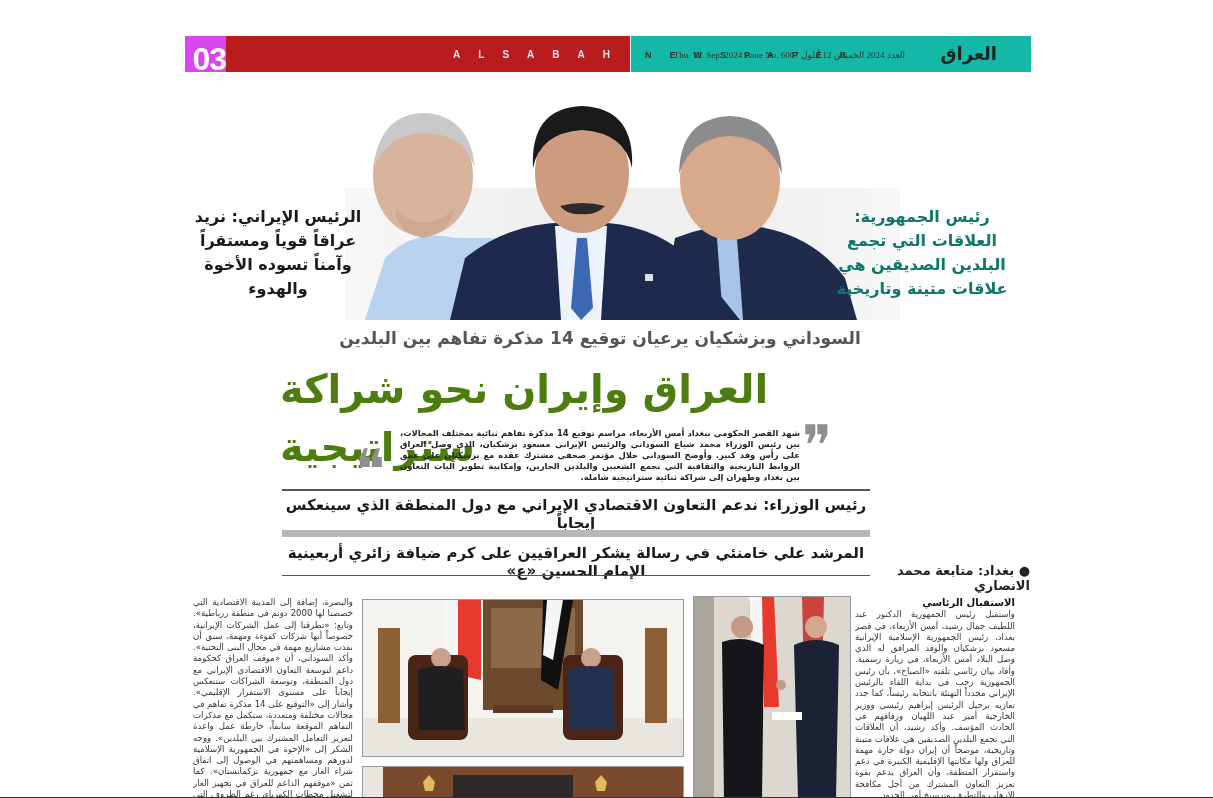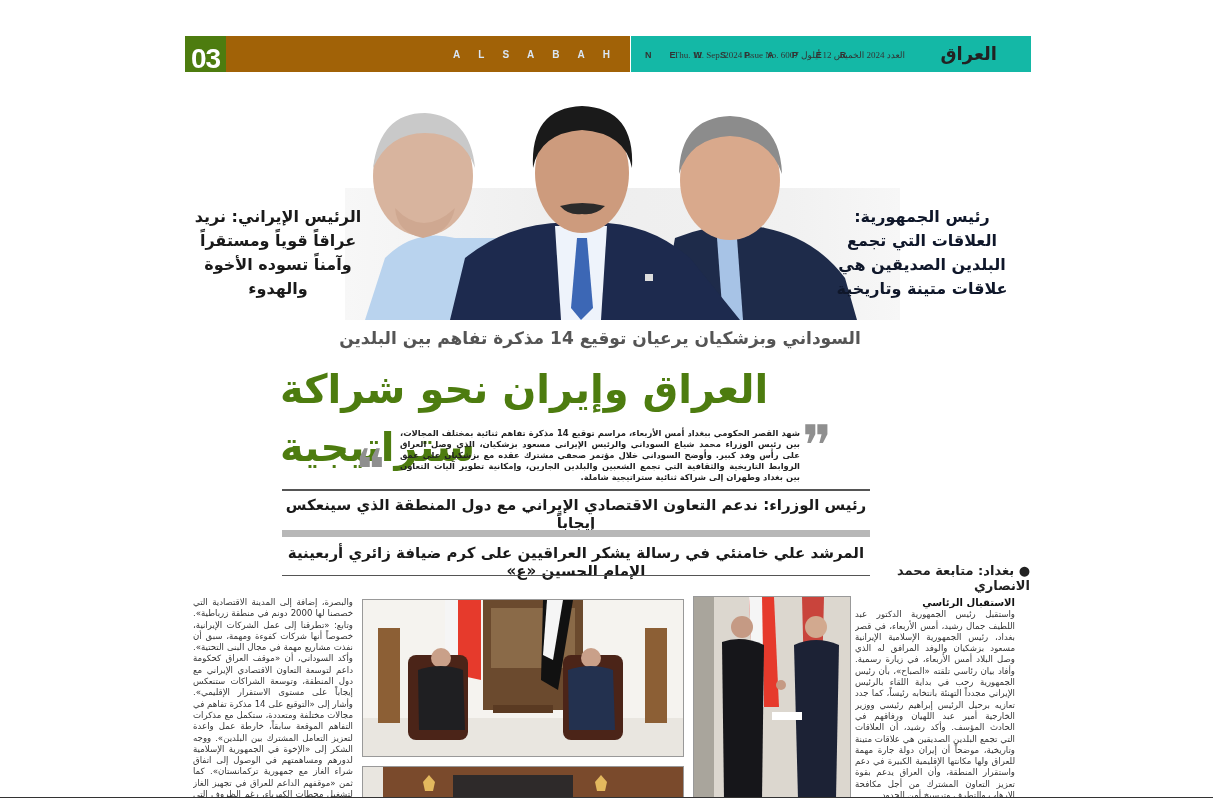--- a/index.html
+++ b/index.html
@@ -4,41 +4,41 @@
 <style>
   html, body { margin:0; padding:0; }
   body {
     width:1213px; height:798px; overflow:hidden; background:#ffffff;
     font-family:"DejaVu Sans", sans-serif; position:relative;
   }
   .page { position:absolute; left:0; top:0; width:1213px; height:798px; }
 
   
   .masthead { position:absolute; top:36px; left:185px; width:846px; height:36px; }
-  .page-num { position:absolute; left:0; top:0; width:41px; height:36px; background:#4d7c0f;
-    color:#ffffff; font-family:"Liberation Sans", sans-serif; font-weight:bold; font-size:28px;
-    line-height:46px; text-align:center; overflow:hidden; letter-spacing:-1px; }
-  .brand-blue { position:absolute; left:41px; top:0; width:404px; height:36px; background:#a16207;
+  .page-num { position:absolute; left:0; top:0; width:41px; height:36px; background:#d946ef;
+    color:#ffffff; font-family:"Liberation Sans", sans-serif; font-weight:bold; font-size:32px;
+    line-height:46px; text-align:right; overflow:hidden; letter-spacing:-1px; }
+  .brand-blue { position:absolute; left:41px; top:0; width:404px; height:36px; background:#b91c1c;
     color:#d9e6f5; font-family:"Liberation Sans", sans-serif; font-weight:bold; font-size:10px;
     letter-spacing:18px; line-height:38px; text-align:right; padding-right:2px; box-sizing:border-box; }
   .brand-beige { position:absolute; left:446px; top:0; width:400px; height:36px; background:#14b8a6; }
   .brand-news { position:absolute; left:14px; top:0; font-family:"Liberation Sans", sans-serif; font-weight:bold;
     font-size:9px; letter-spacing:18px; line-height:38px; color:#333; }
   .issue-line { position:absolute; right:126px; top:0; line-height:38px; font-size:9px; color:#333;
     font-family:"Liberation Serif", serif; direction:ltr; white-space:nowrap; }
   .section-name { position:absolute; right:34px; top:0; line-height:36px; font-size:18px; font-weight:bold; color:#222; direction:rtl; }
 
   
   .banner { position:absolute; left:345px; top:88px; width:555px; height:232px; background:#fff; overflow:hidden; }
   .banner-grey { position:absolute; left:0; top:100px; width:555px; height:132px;
     background:linear-gradient(90deg,#f7f7f7,#eeeeee 40%,#f1f1f1 80%,#f7f7f7); }
   .quote-left { position:absolute; left:193px; top:205px; width:170px; text-align:center; direction:rtl;
     font-size:16px; font-weight:bold; line-height:24px; color:#1a1a1a; }
   .quote-right { position:absolute; left:822px; top:205px; width:200px; text-align:center; direction:rtl;
-    font-size:16px; font-weight:bold; line-height:24px; color:#0f172a; }
+    font-size:16px; font-weight:bold; line-height:24px; color:#0f766e; }
 
   .kicker { position:absolute; left:300px; top:328px; width:600px; text-align:center; direction:rtl;
     font-size:17px; font-weight:bold; color:#555; }
   .headline { position:absolute; left:280px; top:360px; width:630px; text-align:left; direction:rtl;
     font-size:40px; font-weight:bold; color:#4d7c0f; letter-spacing:-1px; line-height:58px; }
 
   .lead { position:absolute; left:400px; top:428px; width:400px; direction:rtl; text-align:justify;
     font-size:8.4px; font-weight:bold; line-height:11px; color:#222; }
   .quote-mark { position:absolute; font-family:"DejaVu Serif", serif; font-size:56px; color:#8f8f8f; line-height:56px; }
 

